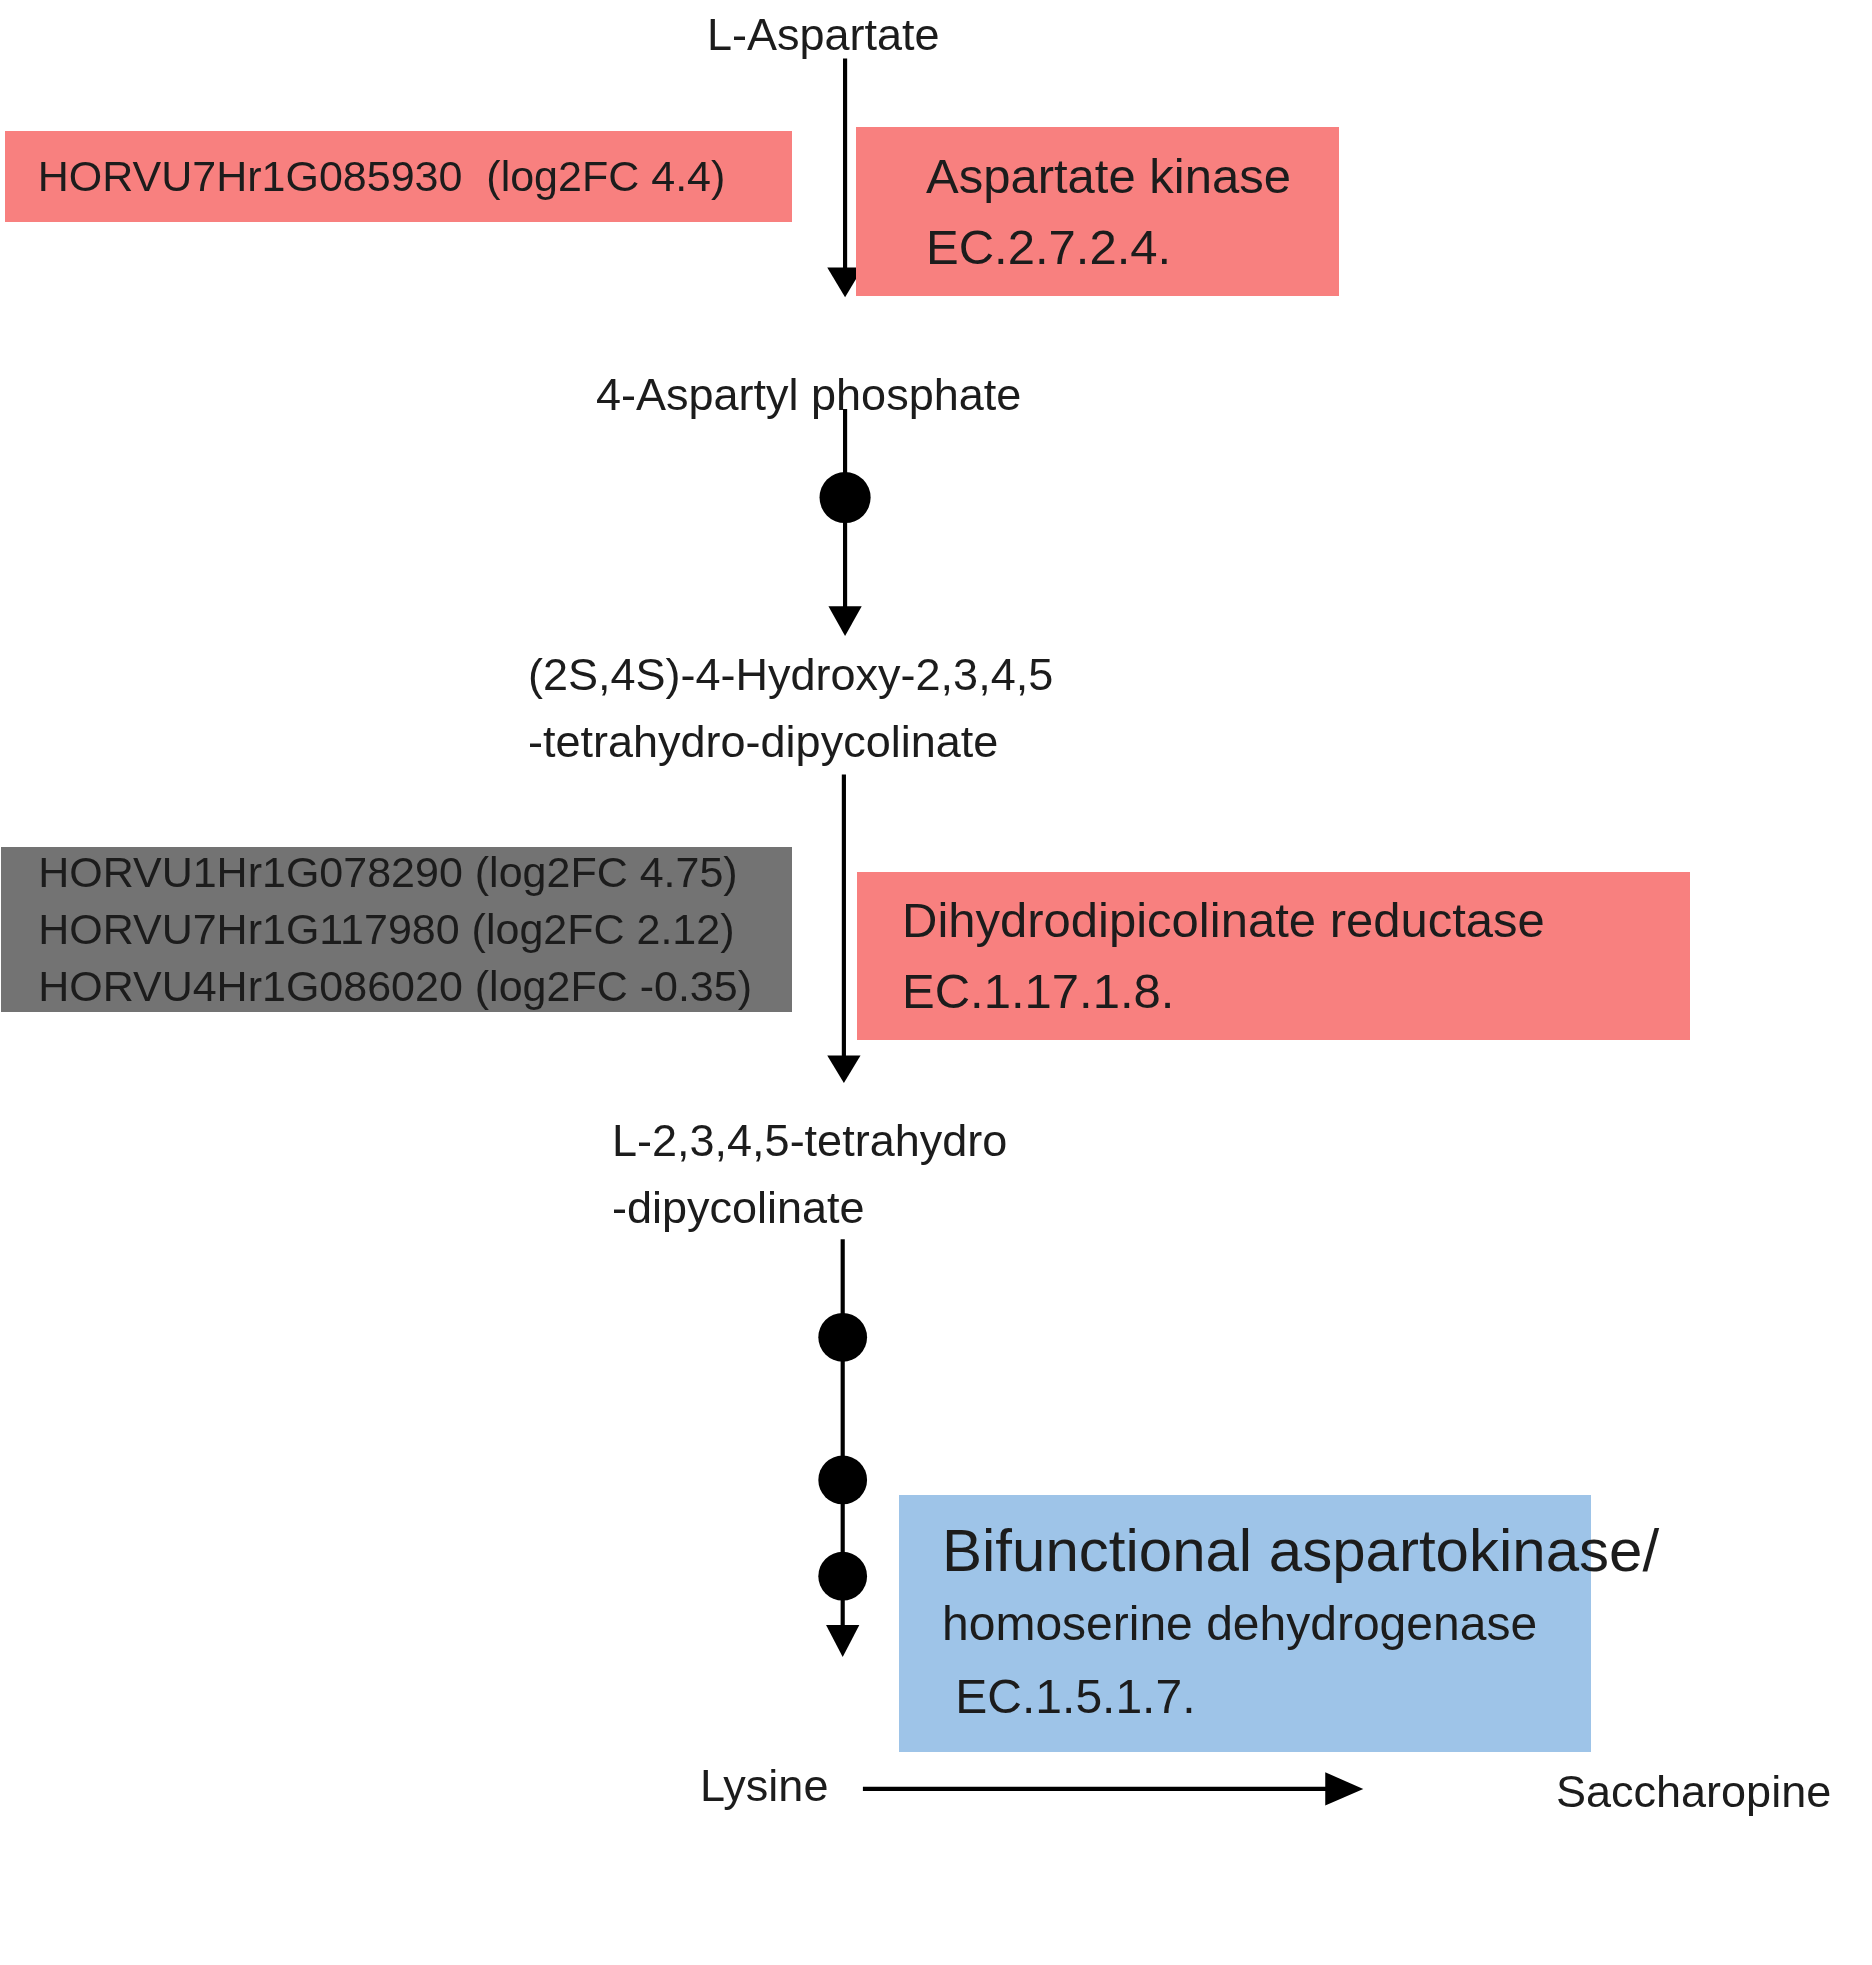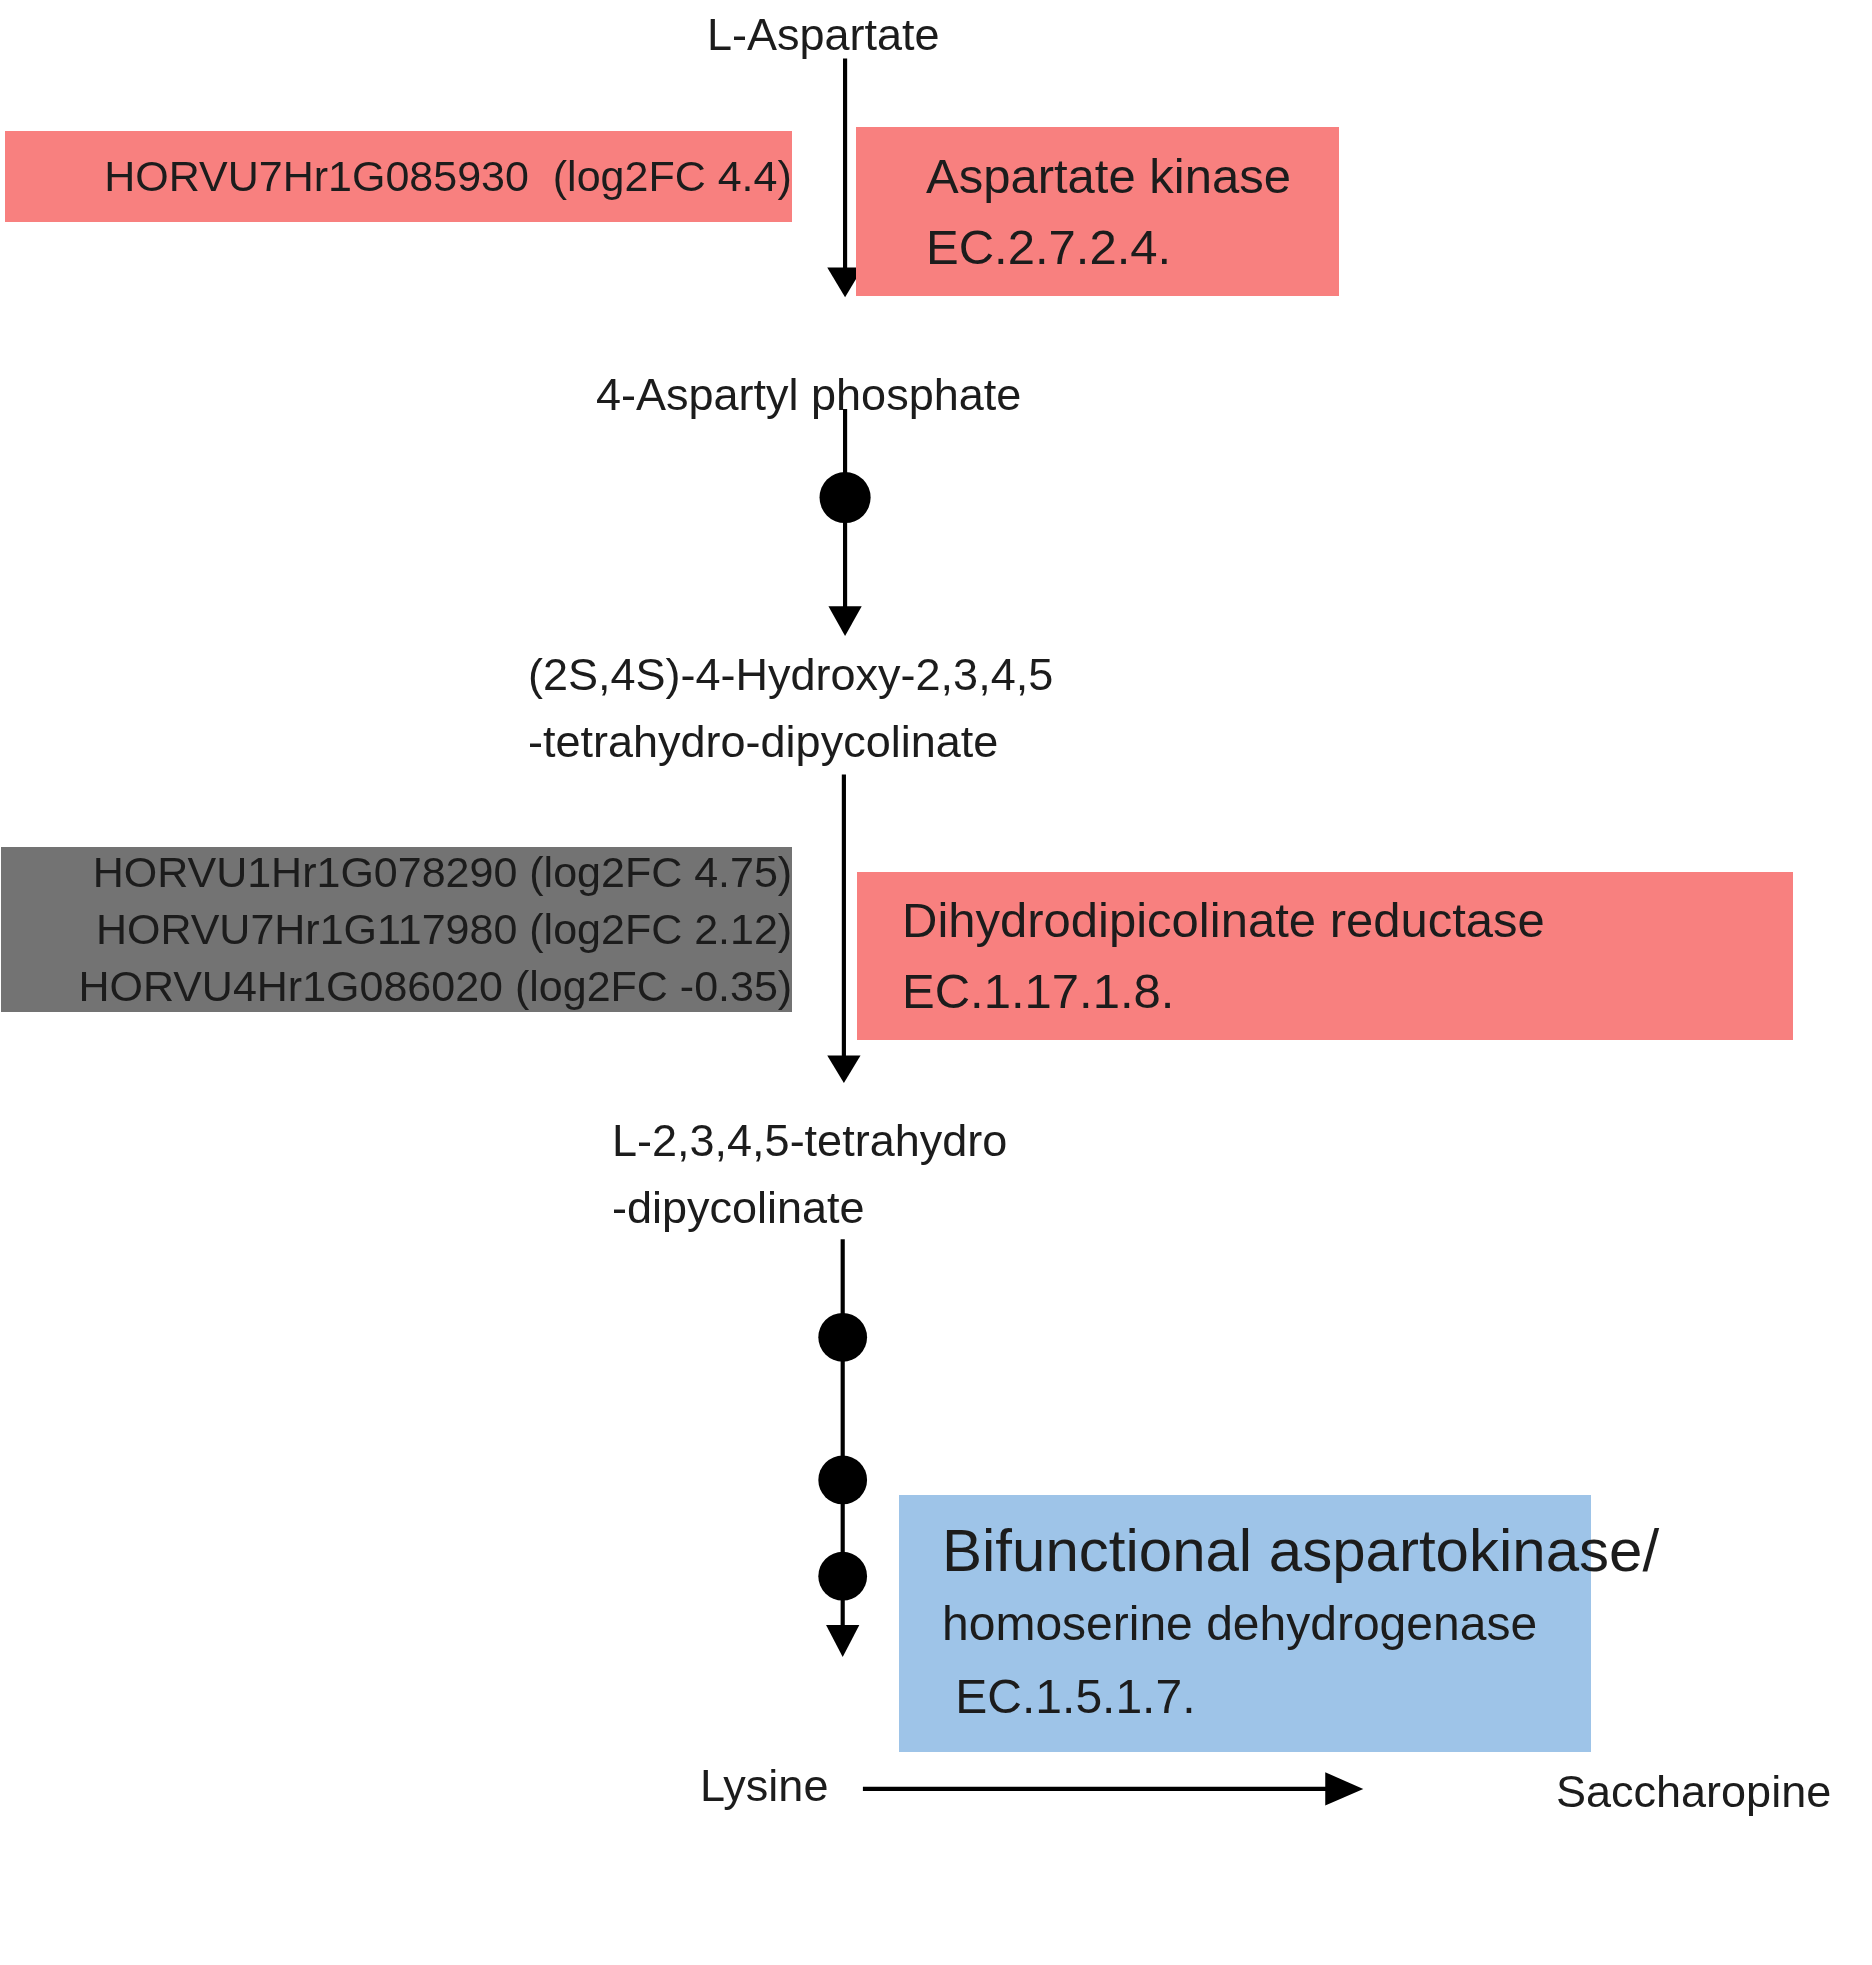--- a/index.html
+++ b/index.html
@@ -21,21 +21,20 @@
   .box{
     display:flex;
     flex-direction:column;
     justify-content:center;
     box-sizing:border-box;
   }
   .gene-line{
     font-size:43px;
     line-height:57px;
     white-space:pre;
-    text-align:right;
   }
   .enzyme-line{
     font-size:49px;
     line-height:71px;
     white-space:pre;
   }
   svg{display:block;}
 </style>
 </head>
 <body>
@@ -100,21 +99,21 @@
     <div class="enzyme-line">Aspartate kinase</div>
     <div class="enzyme-line">EC.2.7.2.4.</div>
   </div>
 
   <div class="abs box" style="left: 1.2px; top: 847px; width: 791px; height: 165px; padding-left: 37px; background-color: #737373;">
     <div class="gene-line">HORVU1Hr1G078290 (log2FC 4.75)</div>
     <div class="gene-line">HORVU7Hr1G117980 (log2FC 2.12)</div>
     <div class="gene-line">HORVU4Hr1G086020 (log2FC -0.35)</div>
   </div>
 
-  <div class="abs box" style="left: 857px; top: 872px; width: 936px; height: 168px; padding-left: 45px; background-color: rgb(248, 128, 127);">
+  <div class="abs box" style="left: 857px; top: 872px; width: 833px; height: 168px; padding-left: 45px; background-color: rgb(248, 128, 127);">
     <div class="enzyme-line">Dihydrodipicolinate reductase</div>
     <div class="enzyme-line">EC.1.17.1.8.</div>
   </div>
 
   <div class="abs box" style="left: 899px; top: 1495px; width: 692px; height: 257px; padding-left: 43px; background-color: rgb(158, 196, 232);">
     <div class="enzyme-line" style="font-size:60px;line-height:73px;">Bifunctional aspartokinase/</div>
     <div class="enzyme-line" style="font-size:48px;line-height:73px;">homoserine dehydrogenase</div>
     <div class="enzyme-line" style="font-size:48px;line-height:73px;"> EC.1.5.1.7.</div>
   </div>
 

